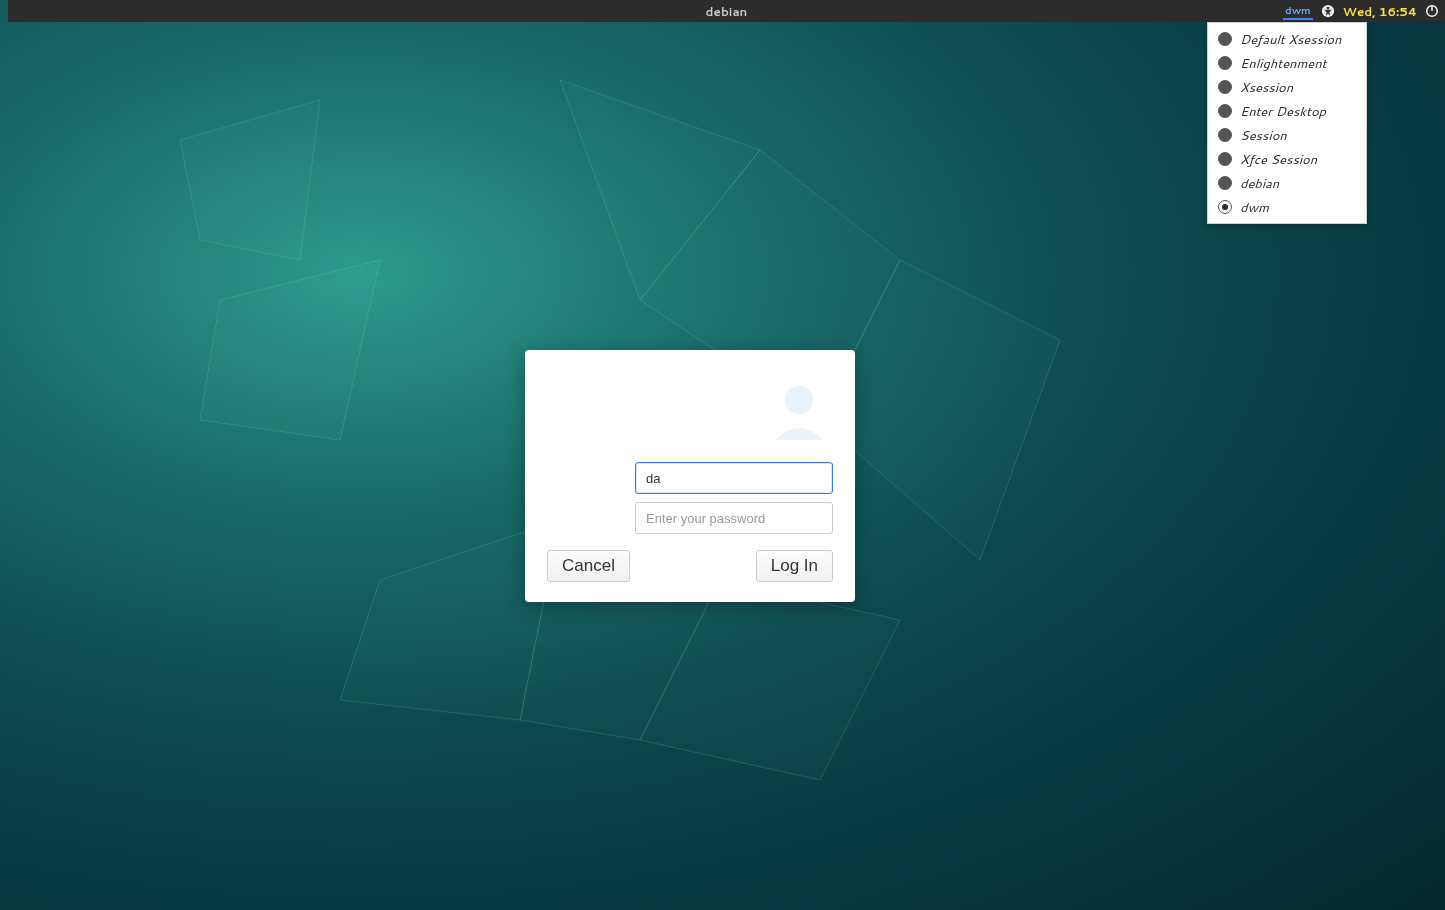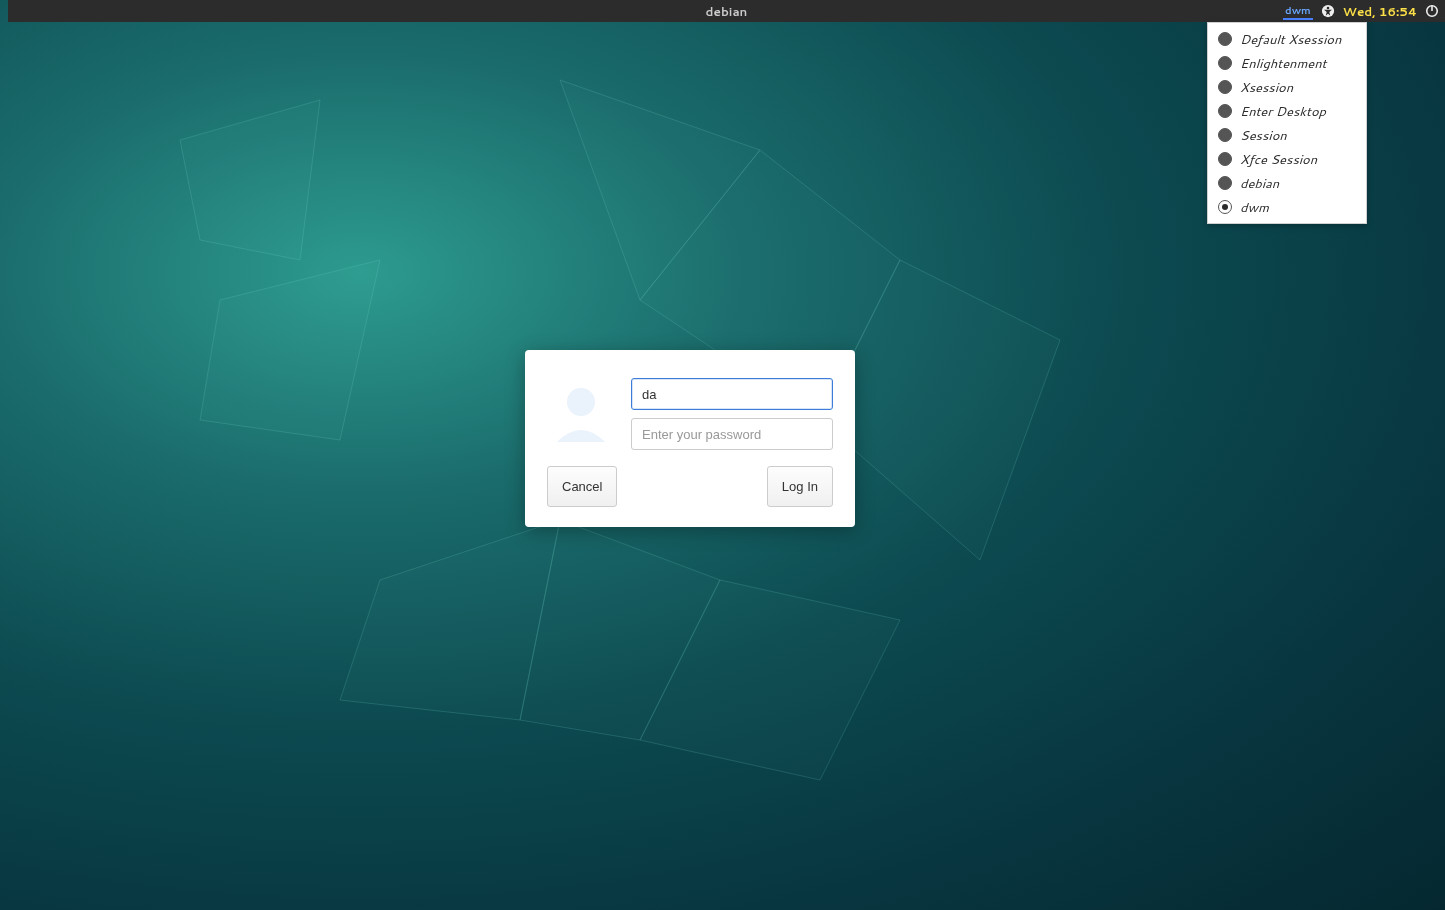--- a/index.html
+++ b/index.html
@@ -119,21 +119,22 @@
       width: 330px;
       background: #fff;
       border-radius: 4px;
       box-shadow: 0 4px 20px rgba(0,0,0,0.3);
       padding: 28px 22px 20px;
       z-index: 5;
     }
     .login-top {
       display: flex;
       gap: 16px;
-      align-items: center;
+      align-items: flex-end;
+      flex-direction: column;
     }
     .avatar {
       width: 68px;
       height: 68px;
       flex-shrink: 0;
       display: flex;
       align-items: center;
       justify-content: center;
     }
     .login-fields {
@@ -157,25 +158,25 @@
     }
     .login-input::placeholder {
       color: #999;
     }
     .login-buttons {
       display: flex;
       justify-content: space-between;
       margin-top: 16px;
     }
     .btn {
-      padding: 12px 14px;
+      padding: 5px 14px;
       border: 1px solid #ccc;
       border-radius: 3px;
       background: linear-gradient(#fdfdfd, #f0f0f0);
-      font-size: 13px;
+      font-size: 17px;
       color: #333;
       cursor: pointer;
     }
   </style>
 </head>
 <body>
 
 <div class="desktop-bg">
   <svg viewBox="0 0 1445 910" preserveAspectRatio="none">
     <g stroke="#7de3d3" stroke-width="1" fill="#7de3d3" fill-opacity="0.08" stroke-opacity="0.5">

